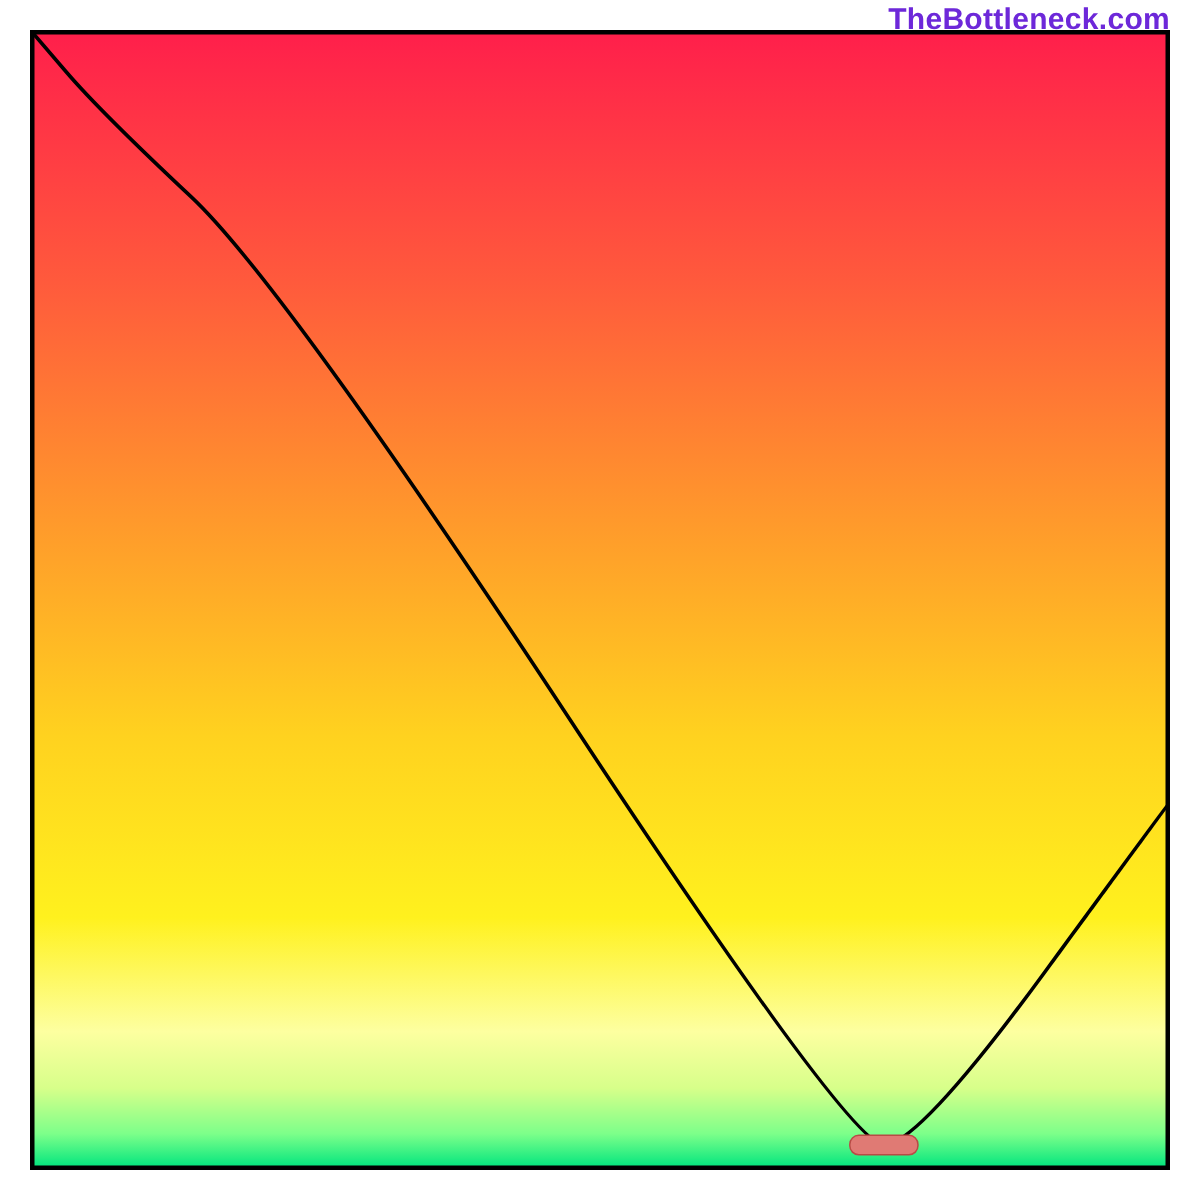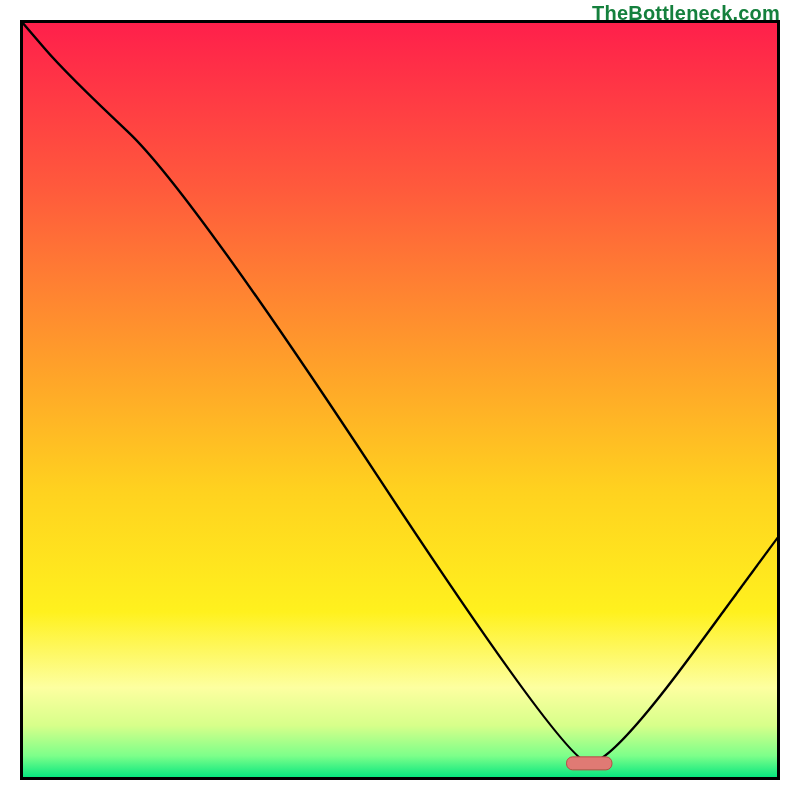--- a/index.html
+++ b/index.html
@@ -18,21 +18,21 @@
     height: 760px;
     box-sizing: border-box;
   }
   .attribution {
     position: absolute;
     top: 2px;
     right: 20px;
     font-family: Arial, Helvetica, sans-serif;
     font-size: 20px;
     font-weight: 600;
-    color: #15803d;
+    color: #6d28d9;
     letter-spacing: 0.2px;
   }
 </style>
 </head>
 <body>
 
 <div class="attribution">TheBottleneck.com</div>
 
 <svg class="plot" viewBox="0 0 760 760" preserveAspectRatio="none">
   <defs>

